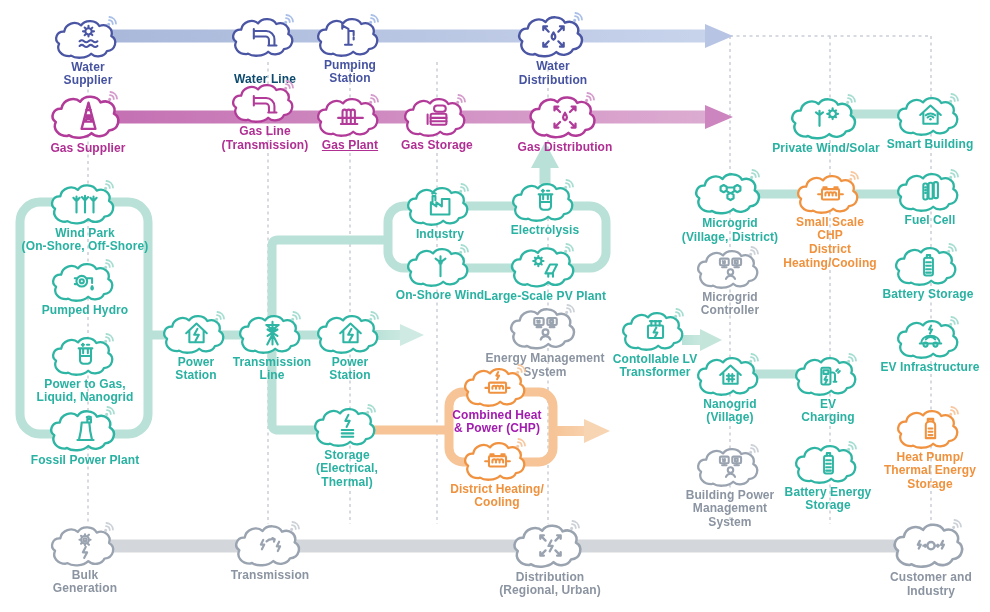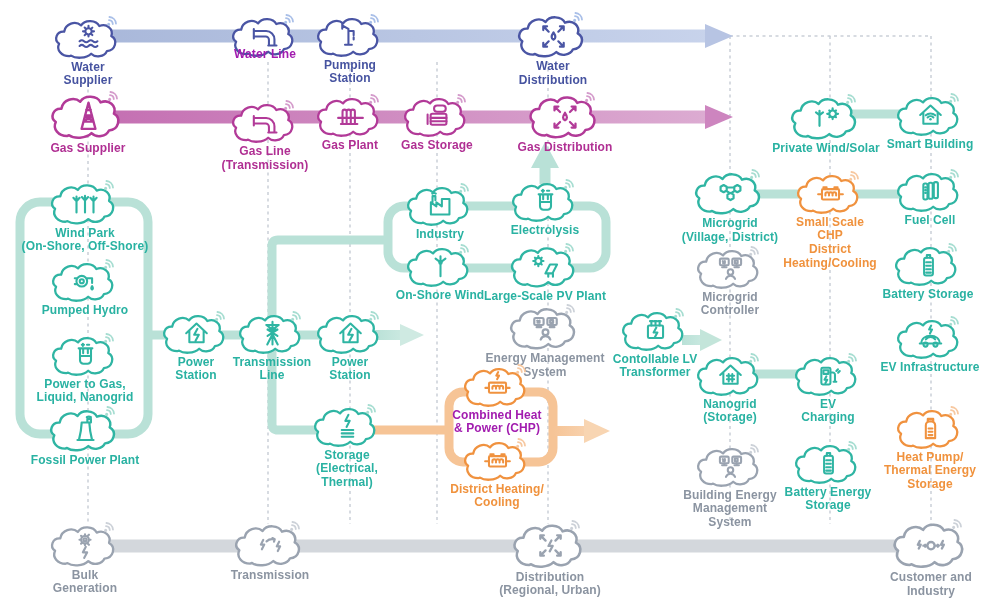--- a/index.html
+++ b/index.html
@@ -106,21 +106,21 @@
           <g fill="none" stroke="currentColor" stroke-width="1.5" stroke-linecap="round" stroke-linejoin="round">
             <path d="M3.5 8h9a6 6 0 0 1 6 6v4.5M3.5 12h8.6a2.4 2.4 0 0 1 2.4 2.4v4.1M3.5 6.5v7M14 18.5h6"></path>
           </g>
         </svg>
         <svg class="wifi" width="23" height="23" viewBox="0 0 24 24" style="left: 50.16px; top: -7px; color: rgb(169, 191, 232);">
           <g transform="rotate(45 12 13)">
             <circle cx="12" cy="17.2" r="1.6" fill="currentColor" stroke="none"></circle>
             <path d="M9.2 13.9a4.3 4.3 0 0 1 5.6 0M7.2 11.2a7.3 7.3 0 0 1 9.6 0" fill="none" stroke="currentColor" stroke-width="1.9" stroke-linecap="round"></path>
           </g>
         </svg>
-        <div class="label" style="left: -42px; width: 160px; top: 34px; color: #a21caf;">
+        <div class="label" style="left: -42px; width: 160px; top: 59px; color: #0c4a6e;">
           <span>Water Line</span>
         </div>
       </div>
       <div class="node" style="left: 312px; top: 13.5px; width: 76px; height: 49px;">
         <svg class="cloud" width="76" height="49" viewBox="0 0 120 78">
           <path d="M30 64 C18 64 9 54 14 44 C5 38 10 24 22 25 C24 12 40 7 49 15 C55 5 73 6 78 16 C90 11 101 21 97 32 C108 38 104 55 90 56 C86 65 72 67 65 60 C57 68 40 68 33 63 Z" fill="#ffffff" stroke="#4a55a4" stroke-width="3.6" stroke-linejoin="round"></path>
         </svg>
         <svg class="icon-svg" width="33" height="33" viewBox="0 0 24 24" style="left: 21.5px; top: 6.72px; color: rgb(74, 85, 164);">
           <g fill="none" stroke="currentColor" stroke-width="1.5" stroke-linecap="round" stroke-linejoin="round">
             <path d="M10.5 6.5V18M8 18h5M10.5 8h3.8v3M6.3 4.2l4.2 2.3M6 2.8v3.6M14.3 12.6v1.6"></path>
@@ -169,21 +169,21 @@
         <svg class="wifi" width="23" height="23" viewBox="0 0 24 24" style="left: 55.44px; top: -7px; color: rgb(212, 155, 203);">
           <g transform="rotate(45 12 13)">
             <circle cx="12" cy="17.2" r="1.6" fill="currentColor" stroke="none"></circle>
             <path d="M9.2 13.9a4.3 4.3 0 0 1 5.6 0M7.2 11.2a7.3 7.3 0 0 1 9.6 0" fill="none" stroke="currentColor" stroke-width="1.9" stroke-linecap="round"></path>
           </g>
         </svg>
         <div class="label" style="left: -38px; width: 160px; top: 51px; color: rgb(176, 47, 147);">
           <span>Gas Supplier</span>
         </div>
       </div>
-      <div class="node" style="left: 227px; top: 100px; width: 76px; height: 49px;">
+      <div class="node" style="left: 227px; top: 80px; width: 76px; height: 49px;">
         <svg class="cloud" width="76" height="49" viewBox="0 0 120 78">
           <path d="M30 64 C18 64 9 54 14 44 C5 38 10 24 22 25 C24 12 40 7 49 15 C55 5 73 6 78 16 C90 11 101 21 97 32 C108 38 104 55 90 56 C86 65 72 67 65 60 C57 68 40 68 33 63 Z" fill="#ffffff" stroke="#b23a98" stroke-width="3.6" stroke-linejoin="round"></path>
         </svg>
         <svg class="icon-svg" width="33" height="33" viewBox="0 0 24 24" style="left: 21.5px; top: 6.72px; color: rgb(178, 58, 152);">
           <g fill="none" stroke="currentColor" stroke-width="1.5" stroke-linecap="round" stroke-linejoin="round">
             <path d="M3.5 8h9a6 6 0 0 1 6 6v4.5M3.5 12h8.6a2.4 2.4 0 0 1 2.4 2.4v4.1M3.5 6.5v7M14 18.5h6"></path>
           </g>
         </svg>
         <svg class="wifi" width="23" height="23" viewBox="0 0 24 24" style="left: 50.16px; top: -7px; color: rgb(212, 155, 203);">
           <g transform="rotate(45 12 13)">
@@ -204,21 +204,21 @@
           <g fill="none" stroke="currentColor" stroke-width="1.5" stroke-linecap="round" stroke-linejoin="round">
             <path d="M6.2 17.5v-9a1.5 1.5 0 0 1 3 0v9M9.2 17.5v-9a1.5 1.5 0 0 1 3 0v9M12.2 17.5v-9a1.5 1.5 0 0 1 3 0v9M3 13h18M5 17.5h12"></path>
           </g>
         </svg>
         <svg class="wifi" width="23" height="23" viewBox="0 0 24 24" style="left: 50.16px; top: -7px; color: rgb(212, 155, 203);">
           <g transform="rotate(45 12 13)">
             <circle cx="12" cy="17.2" r="1.6" fill="currentColor" stroke="none"></circle>
             <path d="M9.2 13.9a4.3 4.3 0 0 1 5.6 0M7.2 11.2a7.3 7.3 0 0 1 9.6 0" fill="none" stroke="currentColor" stroke-width="1.9" stroke-linecap="round"></path>
           </g>
         </svg>
-        <div class="label" style="left: -42px; width: 160px; top: 45px; color: rgb(176, 47, 147);">
+        <div class="label" style="left: -42px; width: 160px; top: 45px; color: rgb(176, 47, 147); text-decoration: underline;">
           <span>Gas Plant</span>
         </div>
       </div>
       <div class="node" style="left: 399px; top: 93.5px; width: 76px; height: 49px;">
         <svg class="cloud" width="76" height="49" viewBox="0 0 120 78">
           <path d="M30 64 C18 64 9 54 14 44 C5 38 10 24 22 25 C24 12 40 7 49 15 C55 5 73 6 78 16 C90 11 101 21 97 32 C108 38 104 55 90 56 C86 65 72 67 65 60 C57 68 40 68 33 63 Z" fill="#ffffff" stroke="#b23a98" stroke-width="3.6" stroke-linejoin="round"></path>
         </svg>
         <svg class="icon-svg" width="33" height="33" viewBox="0 0 24 24" style="left: 21.5px; top: 6.72px; color: rgb(178, 58, 152);">
           <g fill="none" stroke="currentColor" stroke-width="1.5" stroke-linecap="round" stroke-linejoin="round">
             <rect x="9.5" y="4" width="8.5" height="4.5" rx="2.2"></rect>
@@ -743,21 +743,21 @@
           </g>
         </svg>
         <svg class="wifi" width="23" height="23" viewBox="0 0 24 24" style="left: 50.16px; top: -7px; color: rgb(166, 221, 209);">
           <g transform="rotate(45 12 13)">
             <circle cx="12" cy="17.2" r="1.6" fill="currentColor" stroke="none"></circle>
             <path d="M9.2 13.9a4.3 4.3 0 0 1 5.6 0M7.2 11.2a7.3 7.3 0 0 1 9.6 0" fill="none" stroke="currentColor" stroke-width="1.9" stroke-linecap="round"></path>
           </g>
         </svg>
         <div class="label" style="left: -42px; width: 160px; top: 45px; color: rgb(41, 178, 162);">
           <span>Nanogrid</span>
-          <span>(Storage)</span>
+          <span>(Village)</span>
         </div>
       </div>
       <div class="node" style="left: 790px; top: 352.5px; width: 76px; height: 49px;">
         <svg class="cloud" width="76" height="49" viewBox="0 0 120 78">
           <path d="M30 64 C18 64 9 54 14 44 C5 38 10 24 22 25 C24 12 40 7 49 15 C55 5 73 6 78 16 C90 11 101 21 97 32 C108 38 104 55 90 56 C86 65 72 67 65 60 C57 68 40 68 33 63 Z" fill="#ffffff" stroke="#2fb5a3" stroke-width="3.6" stroke-linejoin="round"></path>
         </svg>
         <svg class="icon-svg" width="33" height="33" viewBox="0 0 24 24" style="left: 21.5px; top: 6.72px; color: rgb(47, 181, 163);">
           <g fill="none" stroke="currentColor" stroke-width="1.5" stroke-linecap="round" stroke-linejoin="round">
             <rect x="6.8" y="6.3" width="6.6" height="12.2" rx="1"></rect>
             <rect x="8.3" y="8.2" width="3.6" height="2.6"></rect>
@@ -810,21 +810,21 @@
             <path d="M8.7 19.6a3.5 3.5 0 0 1 6.6 0"></path>
           </g>
         </svg>
         <svg class="wifi" width="23" height="23" viewBox="0 0 24 24" style="left: 50.16px; top: -7px; color: rgb(204, 209, 216);">
           <g transform="rotate(45 12 13)">
             <circle cx="12" cy="17.2" r="1.6" fill="currentColor" stroke="none"></circle>
             <path d="M9.2 13.9a4.3 4.3 0 0 1 5.6 0M7.2 11.2a7.3 7.3 0 0 1 9.6 0" fill="none" stroke="currentColor" stroke-width="1.9" stroke-linecap="round"></path>
           </g>
         </svg>
         <div class="label" style="left: -42px; width: 160px; top: 45px; color: rgb(139, 148, 161);">
-          <span>Building Energy</span>
+          <span>Building Power</span>
           <span>Management</span>
           <span>System</span>
         </div>
       </div>
       <div class="node" style="left: 790px; top: 440.5px; width: 76px; height: 49px;">
         <svg class="cloud" width="76" height="49" viewBox="0 0 120 78">
           <path d="M30 64 C18 64 9 54 14 44 C5 38 10 24 22 25 C24 12 40 7 49 15 C55 5 73 6 78 16 C90 11 101 21 97 32 C108 38 104 55 90 56 C86 65 72 67 65 60 C57 68 40 68 33 63 Z" fill="#ffffff" stroke="#2fb5a3" stroke-width="3.6" stroke-linejoin="round"></path>
         </svg>
         <svg class="icon-svg" width="33" height="33" viewBox="0 0 24 24" style="left: 21.5px; top: 6.72px; color: rgb(47, 181, 163);">
           <g fill="none" stroke="currentColor" stroke-width="1.5" stroke-linecap="round" stroke-linejoin="round">

